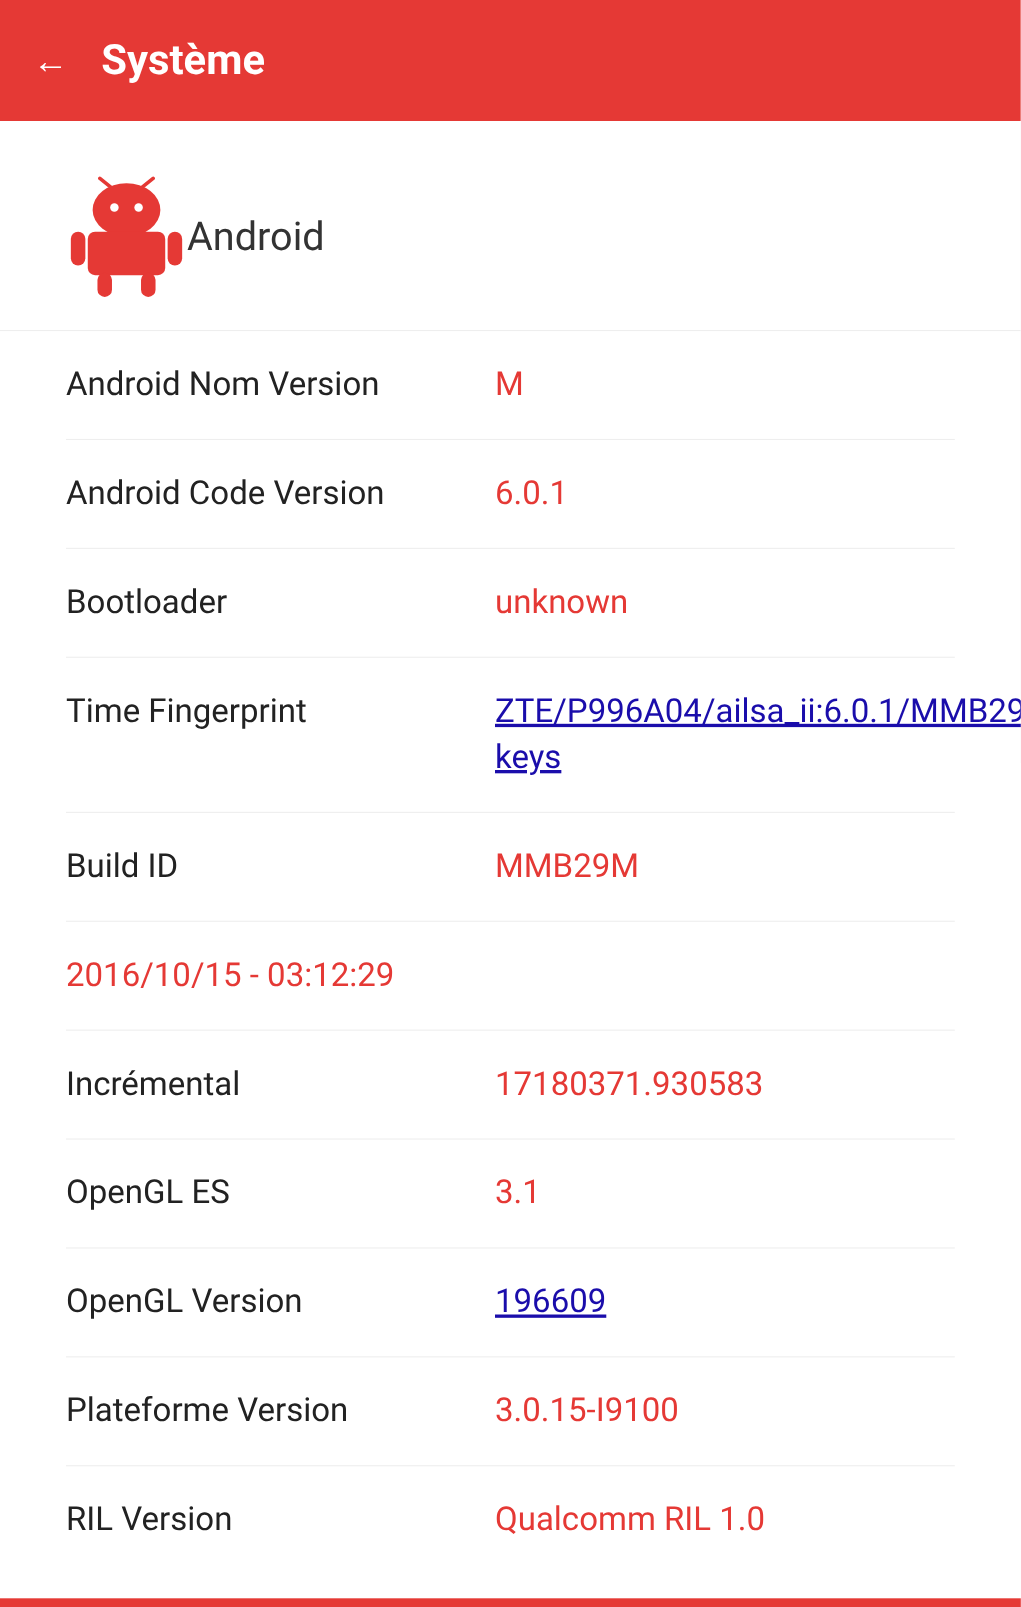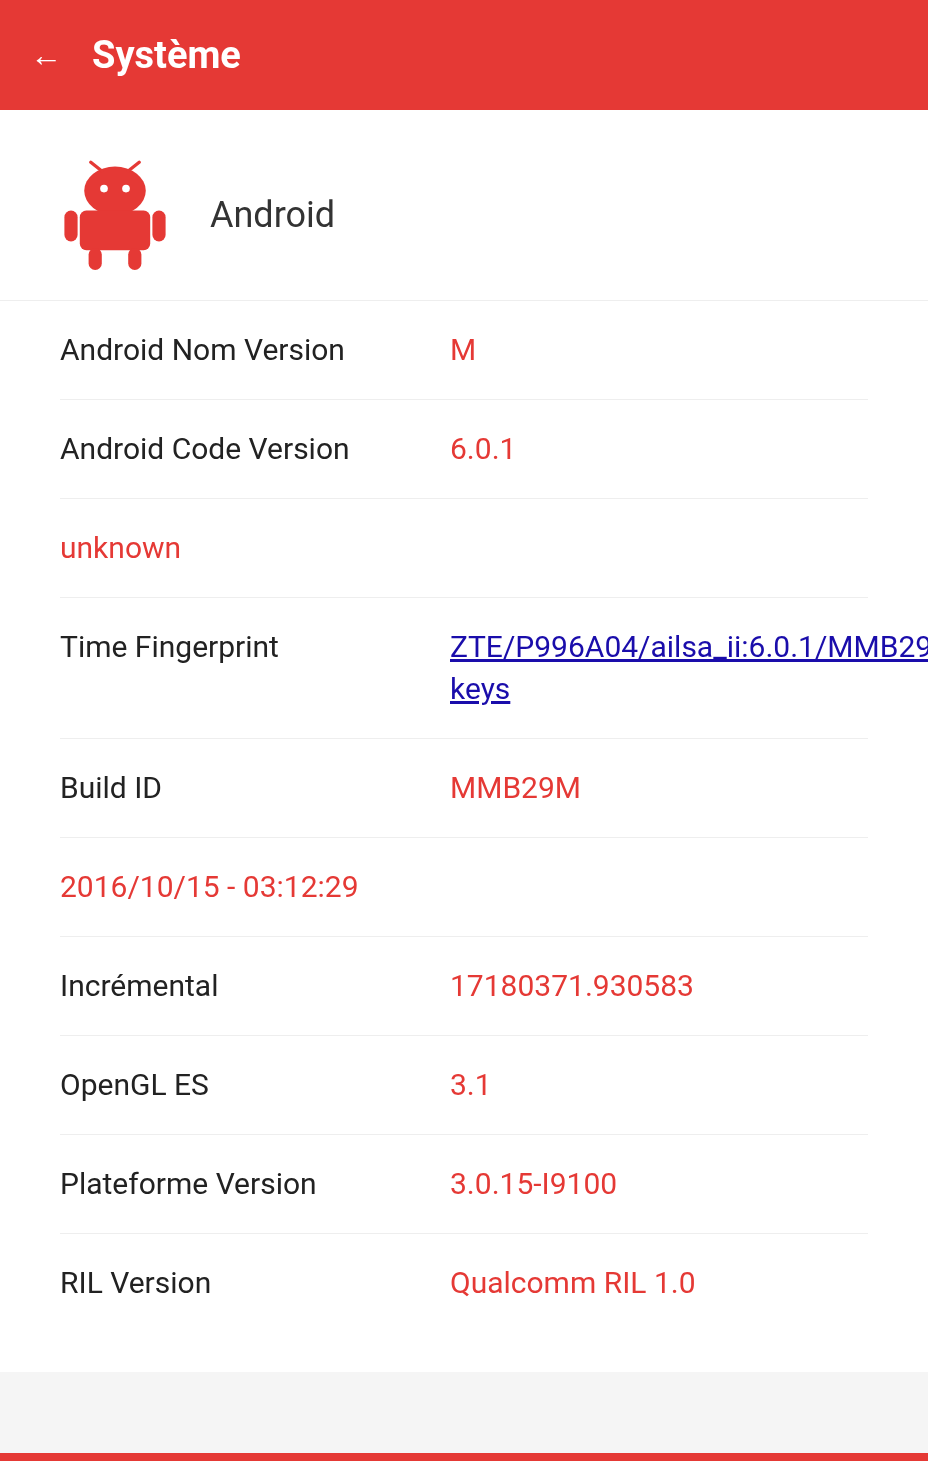--- a/index.html
+++ b/index.html
@@ -39,21 +39,20 @@
 
     .content {
       background-color: #ffffff;
       padding: 30px 0 40px 0;
     }
 
     .android-header {
       display: flex;
       align-items: center;
       padding: 20px 80px 30px 60px;
-      gap: 40px;
       border-bottom: 1px solid #eeeeee;
     }
 
     .android-logo {
       width: 110px;
       height: 110px;
     }
 
     .android-label {
       font-size: 36px;
@@ -143,20 +142,21 @@
   <div class="info-list" id="info-list">
   <div class="info-row">
         <span class="info-label">Android Nom Version</span>
         <span class="info-value">M</span>
       </div>
       <div class="info-row">
         <span class="info-label">Android Code Version</span>
         <span class="info-value">6.0.1</span>
       </div>
       <div class="info-row">
+        <span class="info-label">Bootloader</span>
         <span class="info-value">unknown</span>
       </div>
       <div class="info-row">
         <span class="info-label">Time Fingerprint</span>
         <span class="info-value link">ZTE/P996A04/ailsa_ii:6.0.1/MMB29M/20161015.090723:user/release-keys</span>
       </div>
       <div class="info-row">
         <span class="info-label">Build ID</span>
         <span class="info-value">MMB29M</span>
       </div>
@@ -165,20 +165,24 @@
       </div>
       <div class="info-row">
         <span class="info-label">Incrémental</span>
         <span class="info-value">17180371.930583</span>
       </div>
       <div class="info-row">
         <span class="info-label">OpenGL ES</span>
         <span class="info-value">3.1</span>
       </div>
       <div class="info-row">
+        <span class="info-label">OpenGL Version</span>
+        <span class="info-value link">196609</span>
+      </div>
+      <div class="info-row">
         <span class="info-label">Plateforme Version</span>
         <span class="info-value">3.0.15-I9100</span>
       </div>
       <div class="info-row">
         <span class="info-label">RIL Version</span>
         <span class="info-value">Qualcomm RIL 1.0</span>
       </div>
     </div>
 
 </div>

